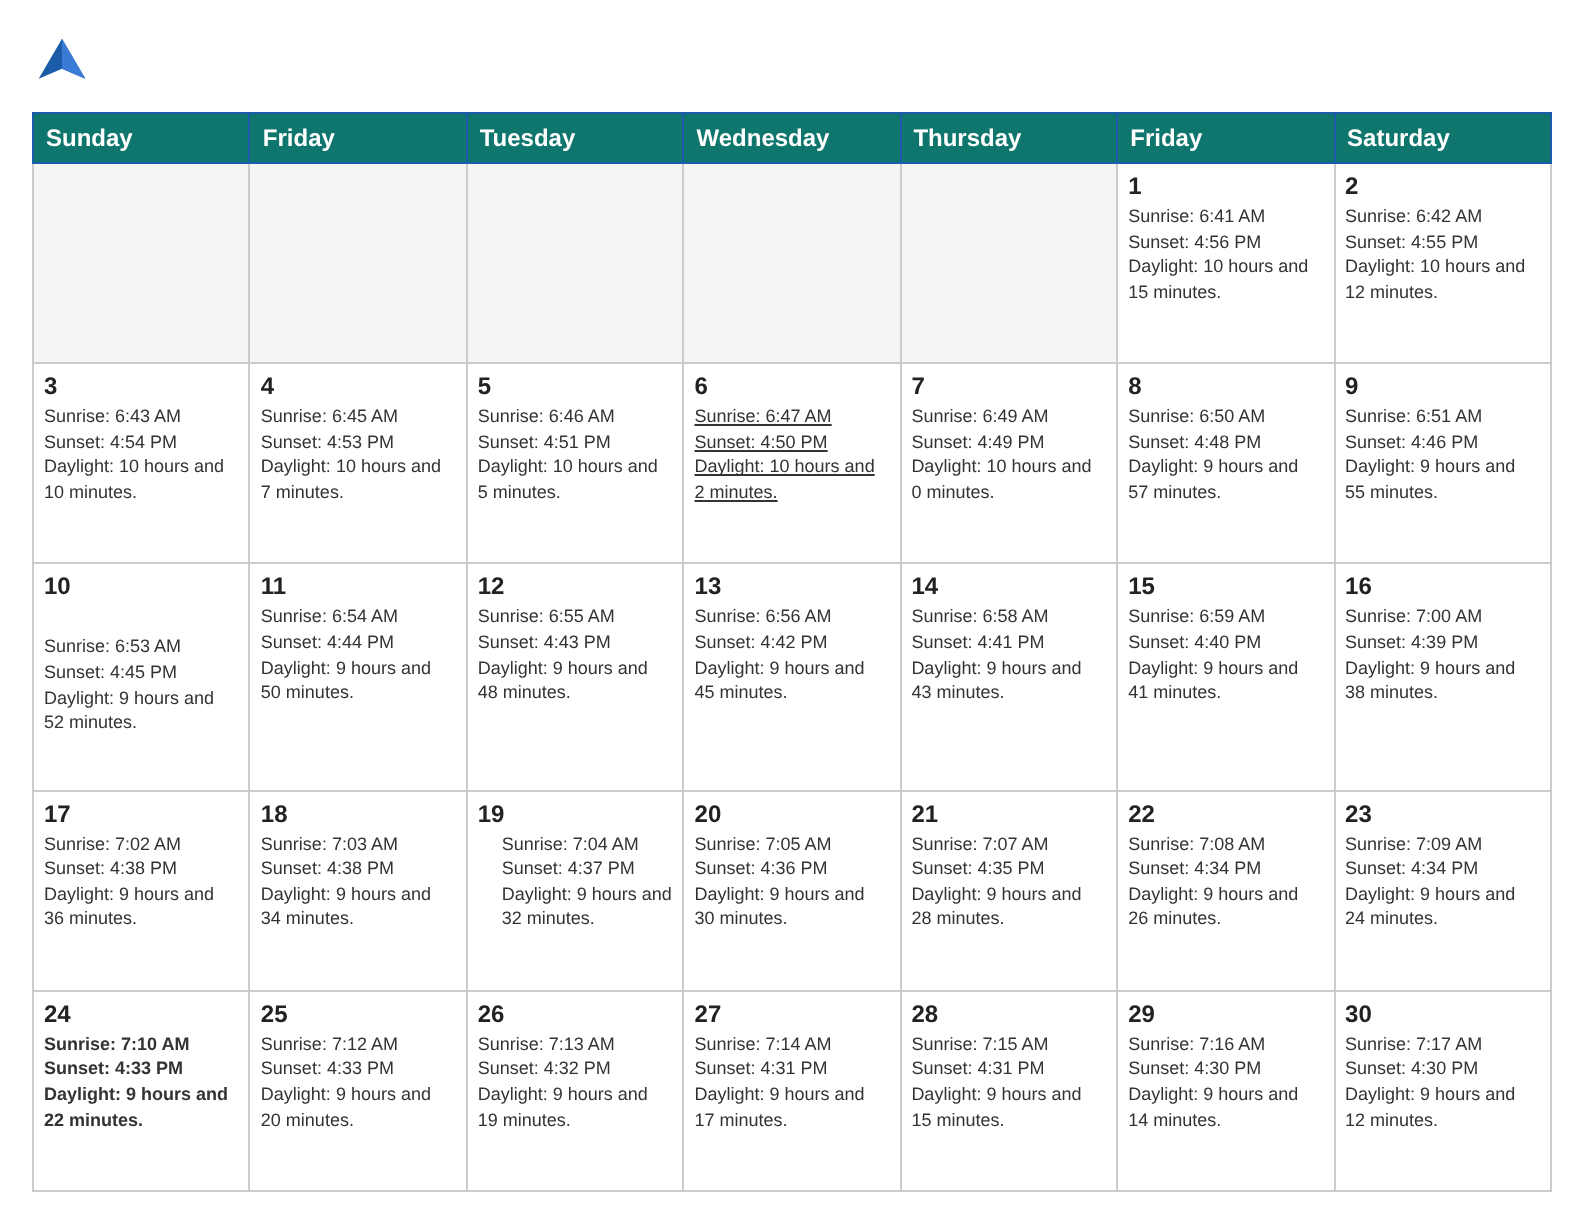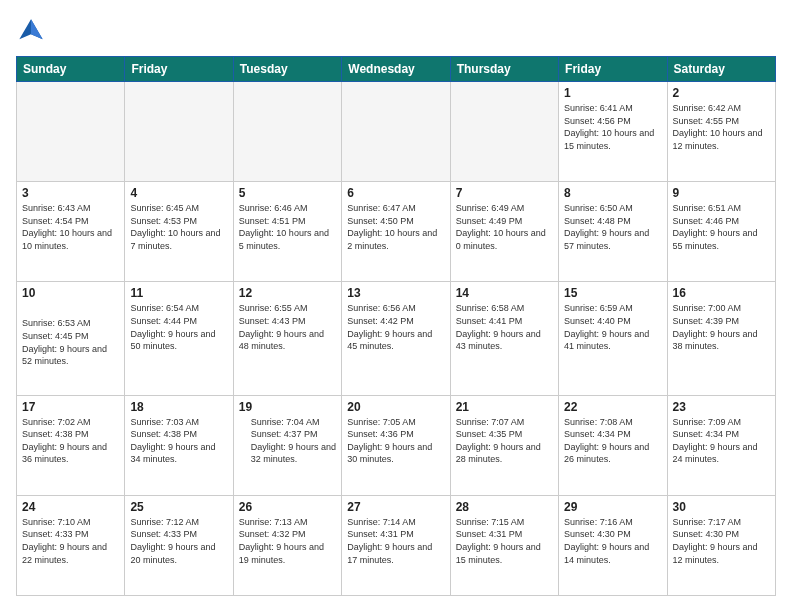--- a/index.html
+++ b/index.html
@@ -150,21 +150,21 @@
 Daylight: 10 hours and 7 minutes.</div>
           </td>
           <td>
             <span class="day-num">5</span>
             <div class="day-info" style="white-space: pre-line;">Sunrise: 6:46 AM
 Sunset: 4:51 PM
 Daylight: 10 hours and 5 minutes.</div>
           </td>
           <td>
             <span class="day-num">6</span>
-            <div class="day-info" style="white-space: pre-line;">Sunrise: 6:47 AM
+            <div class="day-info" style="white-space: pre-line; text-decoration: underline;">Sunrise: 6:47 AM
 Sunset: 4:50 PM
 Daylight: 10 hours and 2 minutes.</div>
           </td>
           <td>
             <span class="day-num">7</span>
             <div class="day-info" style="white-space: pre-line;">Sunrise: 6:49 AM
 Sunset: 4:49 PM
 Daylight: 10 hours and 0 minutes.</div>
           </td>
           <td>
@@ -264,21 +264,21 @@
           <td>
             <span class="day-num">23</span>
             <div class="day-info" style="white-space: pre-line;">Sunrise: 7:09 AM
 Sunset: 4:34 PM
 Daylight: 9 hours and 24 minutes.</div>
           </td>
         </tr>
         <tr>
           <td>
             <span class="day-num">24</span>
-            <div class="day-info" style="white-space: pre-line;">Sunrise: 7:10 AM
+            <div class="day-info" style="white-space: pre-line; font-weight: bold;">Sunrise: 7:10 AM
 Sunset: 4:33 PM
 Daylight: 9 hours and 22 minutes.</div>
           </td>
           <td>
             <span class="day-num">25</span>
             <div class="day-info" style="white-space: pre-line;">Sunrise: 7:12 AM
 Sunset: 4:33 PM
 Daylight: 9 hours and 20 minutes.</div>
           </td>
           <td>

